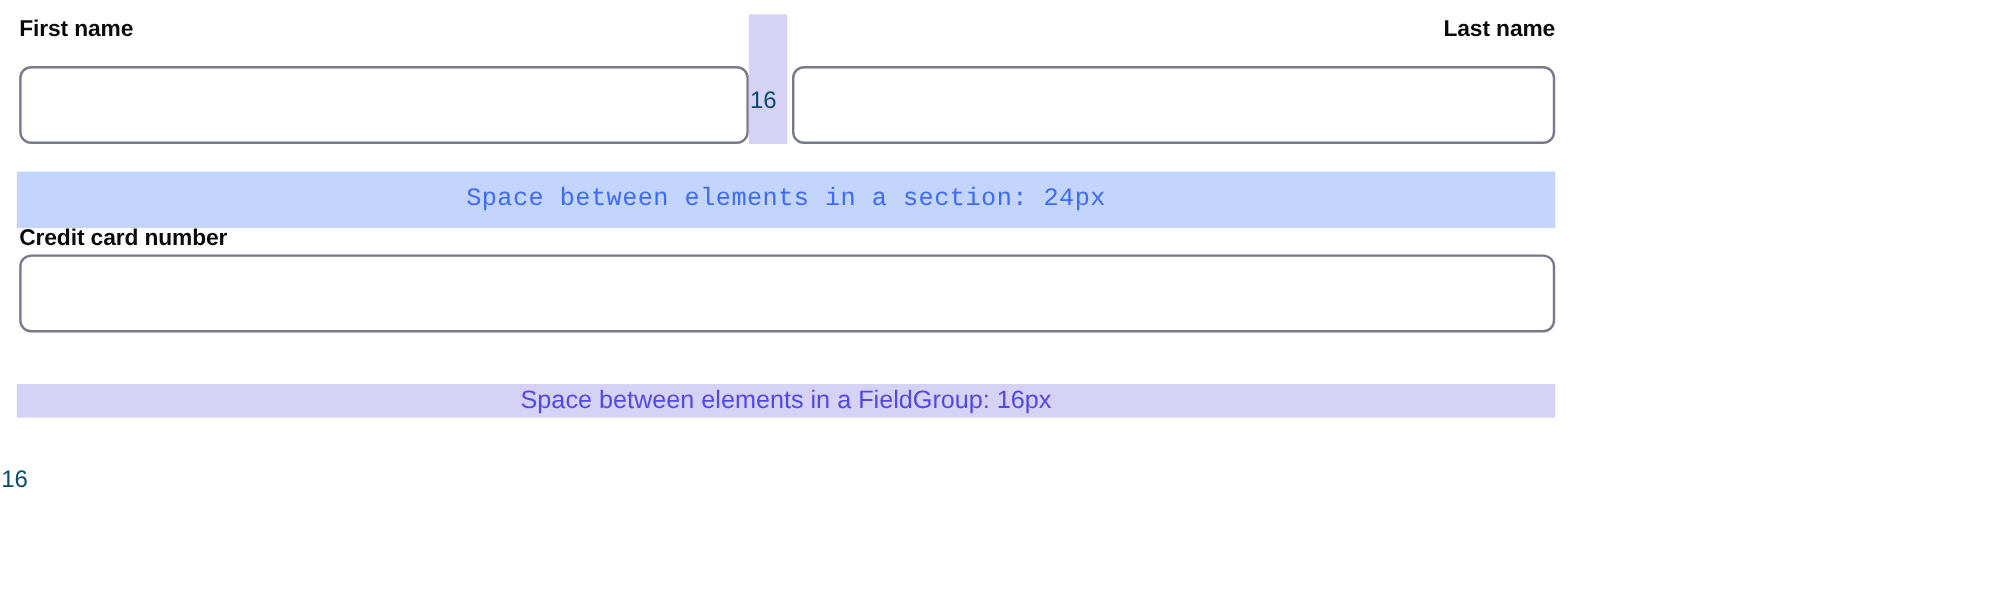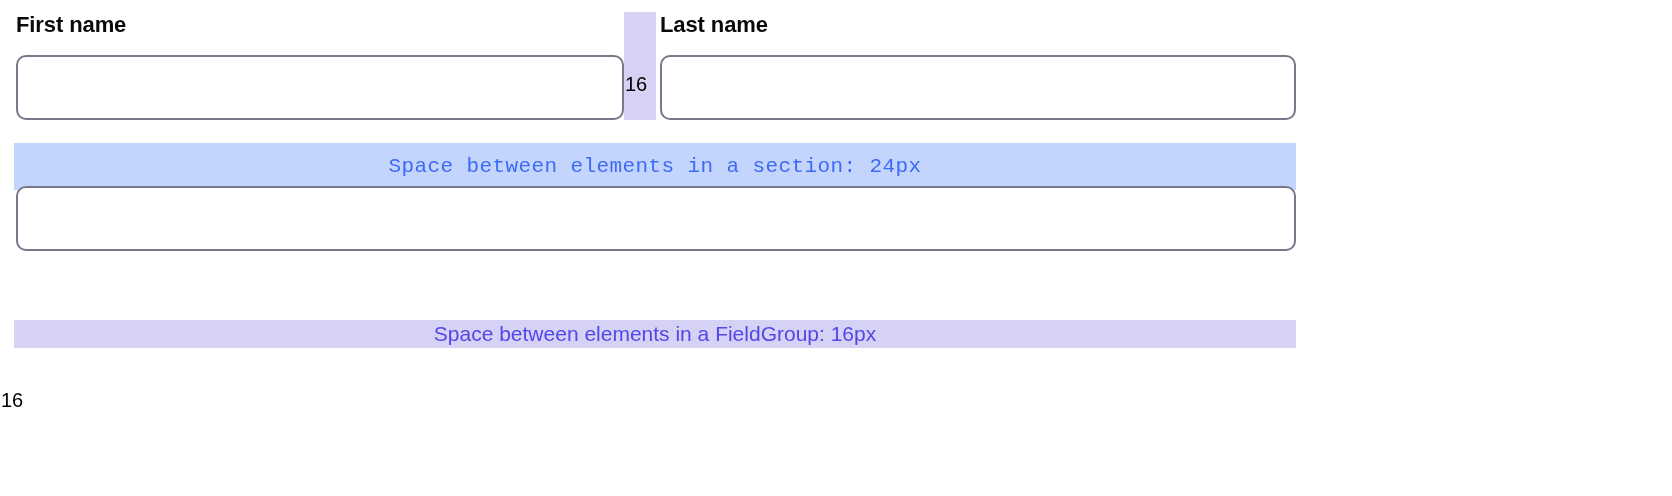--- a/index.html
+++ b/index.html
@@ -20,21 +20,21 @@
   #form-canvas {
     position: absolute;
     left: 0;
     top: 0;
     width: 1296px;
     height: 496px;
   }
 
   
   .field-label {
-    font-size: 22px;
+    font-size: 19px;
     font-weight: bold;
     color: #0a0a0a;
     line-height: 26px;
     letter-spacing: -0.1px;
     white-space: nowrap;
   }
   .field-input {
     display: block;
     width: 100%;
     height: 65px;
@@ -55,36 +55,36 @@
     left: 0;
     width: 1296px;
     display: flex;
     align-items: stretch;
   }
   .pair-col {
     display: flex;
     flex-direction: column;
   }
   .pair-col.left  { width: 624px; padding-left: 16px; }
-  .pair-col.right { width: 640px; padding-left: 4px; }
+  .pair-col.right { width: 640px; padding-left: 4px; align-items: flex-end; }
   .pair-col .field-label { margin-bottom: 17px; }
 
   
   .gap-band {
     width: 32px;
     background: #d5d2f5;
     position: relative;
     flex: 0 0 32px;
   }
   .gap-band .gap-value {
     position: absolute;
     left: 1px;
     top: 62px;
     font-size: 20px;
-    color: #000000;
+    color: #0c4a6e;
     line-height: 20px;
     white-space: nowrap;
   }
 
   
   .space-band {
     position: absolute;
     left: 14px;
     width: 1282px;
     display: flex;
@@ -141,20 +141,21 @@
       <span class="field-label">Last name</span>
       <input class="field-input" type="text" placeholder="" style="">
     </div>
   </div>
 
   <div class="space-band section" style="top:143px;">
     <span class="band-text">Space between elements in a section: 24px</span>
   </div>
 
   <div class="single-row" style="top:186px;">
+    <span class="field-label">Credit card number</span>
     <div class="single-input-wrap">
       <input class="field-input" type="text" placeholder="" style="">
     </div>
   </div>
 
   <div class="space-band fieldgroup" style="top:320px;">
     <span class="band-text">Space between elements in a FieldGroup: 16px</span>
   </div>
 
   <div class="pair-row" style="top:328px;">

